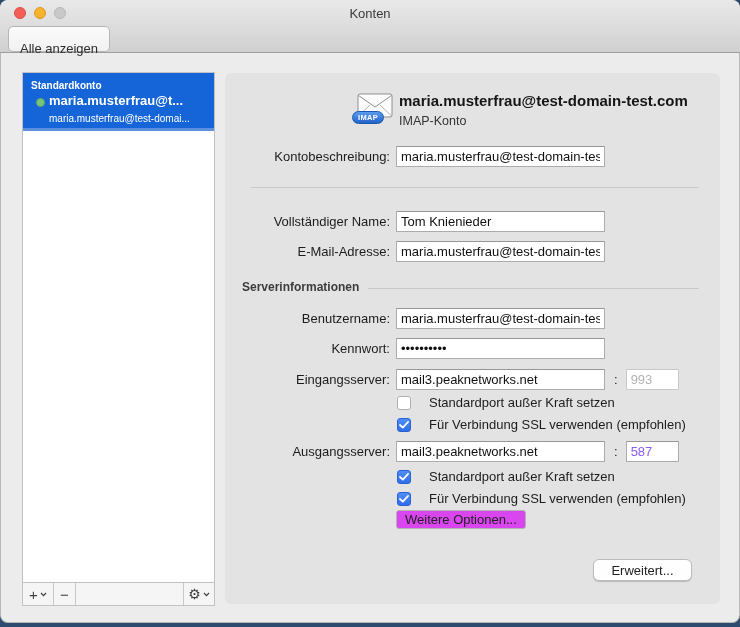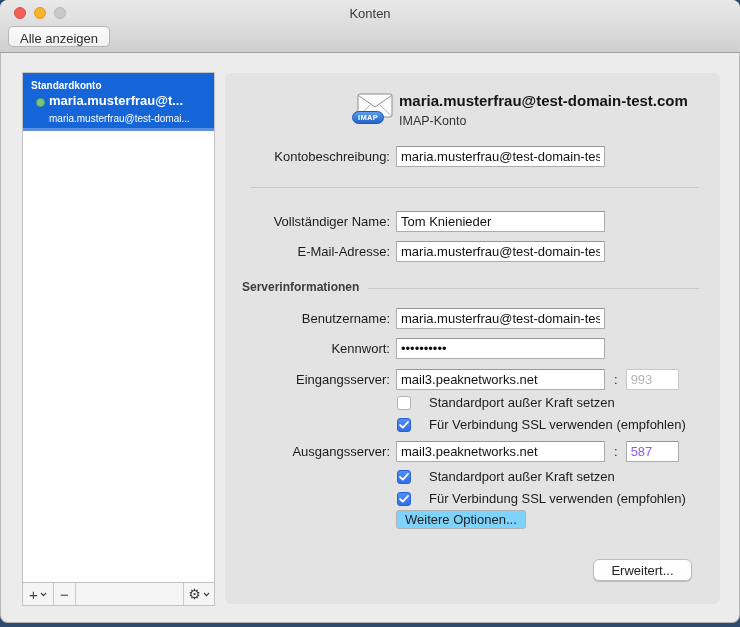--- a/index.html
+++ b/index.html
@@ -10,21 +10,21 @@
   
   .header{position:absolute;left:0;top:0;width:100%;height:52px;
     background:linear-gradient(#e9e9e9,#d0d0d0);border-bottom:1px solid #9f9f9f;
     border-radius:8px 8px 0 0;}
   .win-title{position:absolute;left:0;right:0;top:6px;text-align:center;
     font-size:13px;color:#3a3a3a;}
   .tl{position:absolute;top:7px;width:12px;height:12px;border-radius:50%;box-sizing:border-box;}
   .tl.red{left:14px;background:#f35e56;border:1px solid #dd4f47;}
   .tl.yellow{left:34px;background:#f7b32c;border:1px solid #dd9a1e;}
   .tl.gray{left:54px;background:#c9c9c9;border:1px solid #b8b8b8;}
-  .show-all{position:absolute;left:8px;top:26px;height:21px;padding:2px 11px;
+  .show-all{position:absolute;left:8px;top:26px;height:21px;padding:12px 11px;
     background:linear-gradient(#fbfbfb,#f1f1f1);border:1px solid #b6b6b6;border-radius:5px;
     font-size:13px;color:#2e2e2e;font-family:inherit;line-height:19px;}
   
   .sidebar{position:absolute;left:22px;top:72px;width:193px;height:534px;background:#fff;
     border:1px solid #c2c2c2;box-sizing:border-box;}
   .sel-item{position:absolute;left:0;top:0;width:100%;height:58px;background:#1565d9;color:#fff;}
   .sel-group{position:absolute;left:8px;top:7px;font-size:10px;font-weight:bold;}
   .sel-dot{position:absolute;left:13px;top:25px;width:9px;height:9px;border-radius:50%;
     background:#77c47b;border:1px solid #5fa863;box-sizing:border-box;}
   .sel-name{position:absolute;left:26px;top:20px;font-size:13px;font-weight:bold;white-space:nowrap;}
@@ -59,21 +59,21 @@
   .section{position:absolute;left:17px;right:21px;height:16px;display:flex;align-items:center;}
   .sectitle{font-size:12px;font-weight:bold;color:#3c3c3c;white-space:nowrap;}
   .secline{flex:1;border-top:1px solid #c9c9c9;margin-left:9px;margin-top:2px;}
   .cbrow{position:absolute;left:172px;height:15px;display:flex;align-items:center;gap:12px;}
   .cb{width:14px;height:14px;border-radius:3px;box-sizing:border-box;flex:0 0 14px;
     display:flex;align-items:center;justify-content:center;}
   .cb.on{background:linear-gradient(#4f8ef7,#2f6ee8);border:1px solid #2a62d4;}
   .cb.offbox{background:#fff;border:1px solid #b0b0b0;}
   .cblabel{font-size:13px;color:#1c1c1c;margin-left:6px;white-space:nowrap;}
   .more-btn{position:absolute;left:171px;top:437px;height:19px;padding:0 8px;
-    background:#7dd3fc;border:1px solid #b3b3b3;border-radius:3px;font-size:13px;color:#222;
+    background:#d946ef;border:1px solid #b3b3b3;border-radius:3px;font-size:13px;color:#222;
     font-family:inherit;line-height:17px;}
   .adv-btn{position:absolute;left:368px;top:486px;width:99px;height:22px;
     background:#fefefe;border:1px solid #bcbcbc;border-radius:6px;font-size:13px;color:#222;
     font-family:inherit;box-shadow:0 1px 1px rgba(0,0,0,.18);}
   svg{display:block;}
 </style>
 </head>
 <body>
 
 <div class="window">

